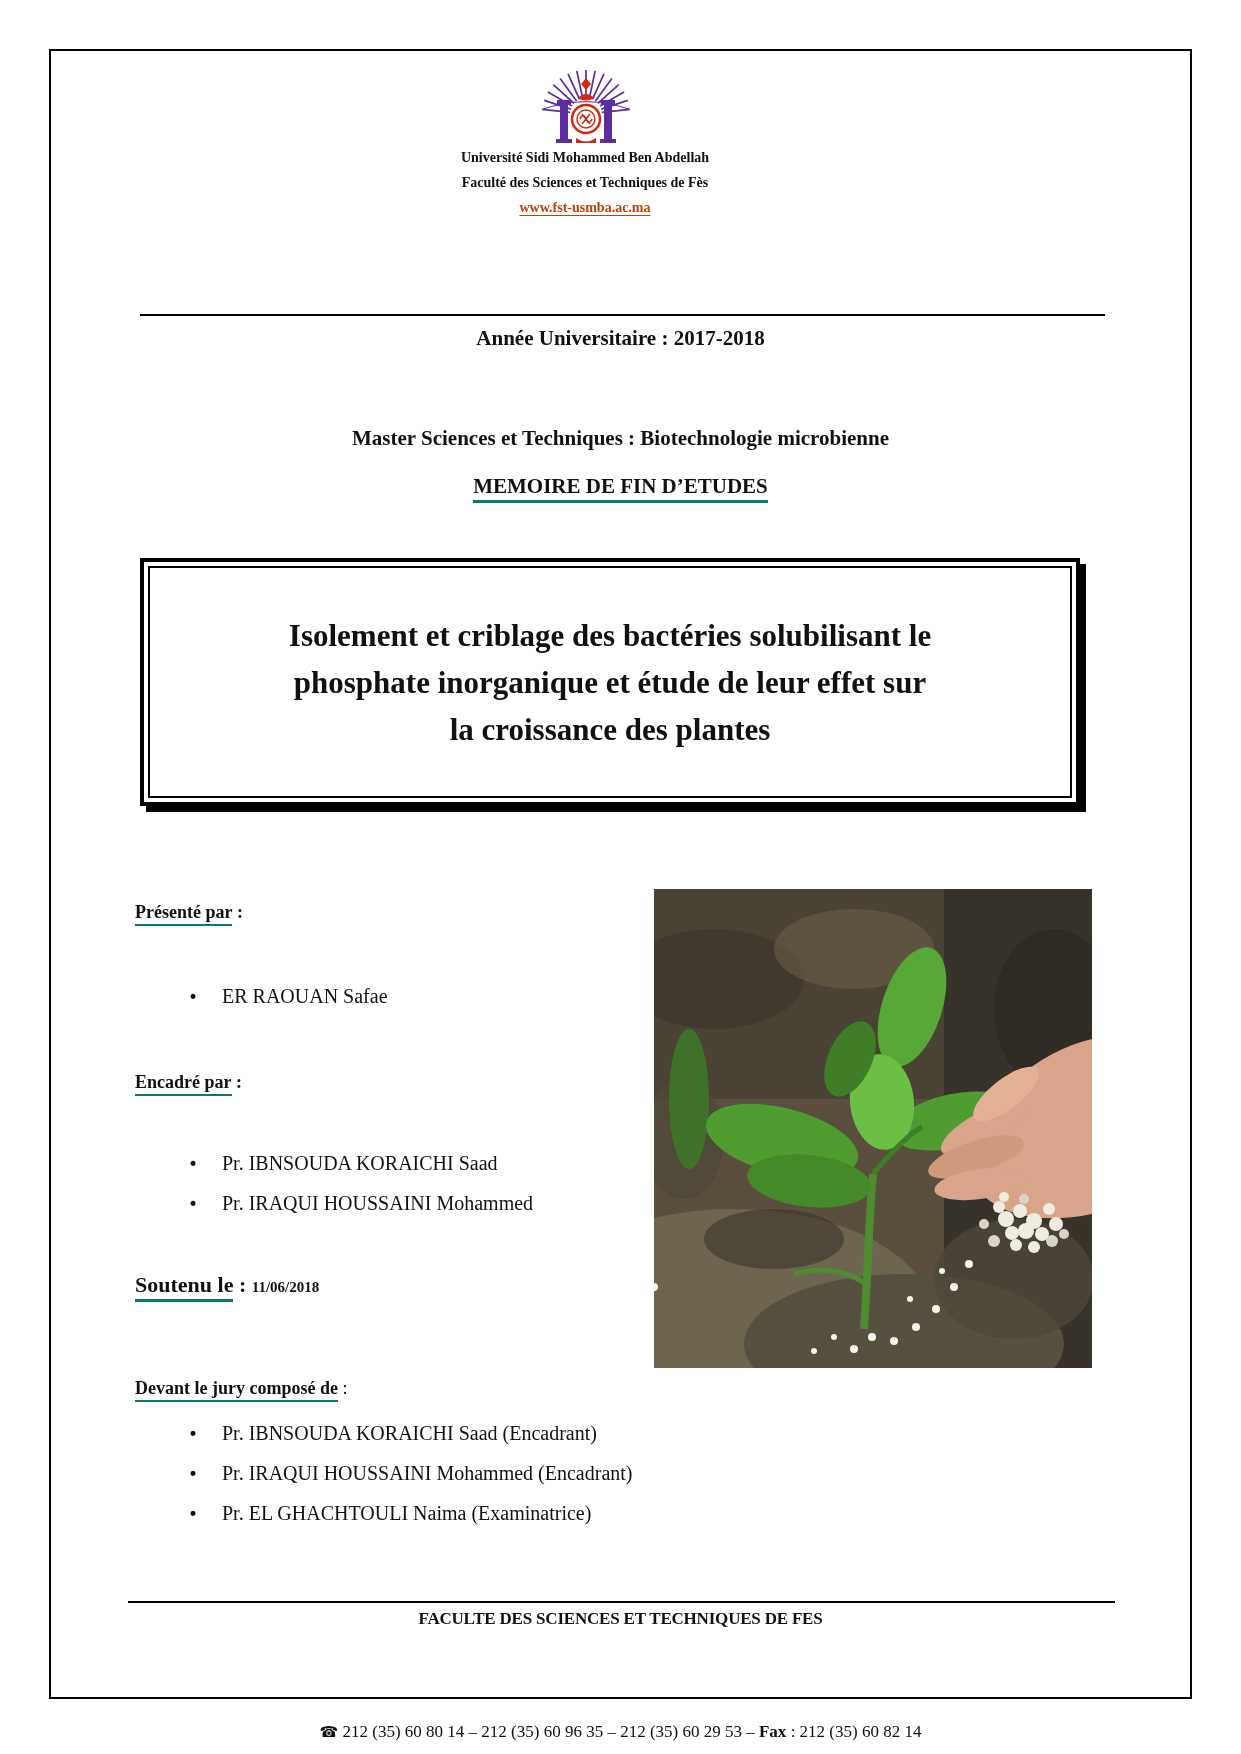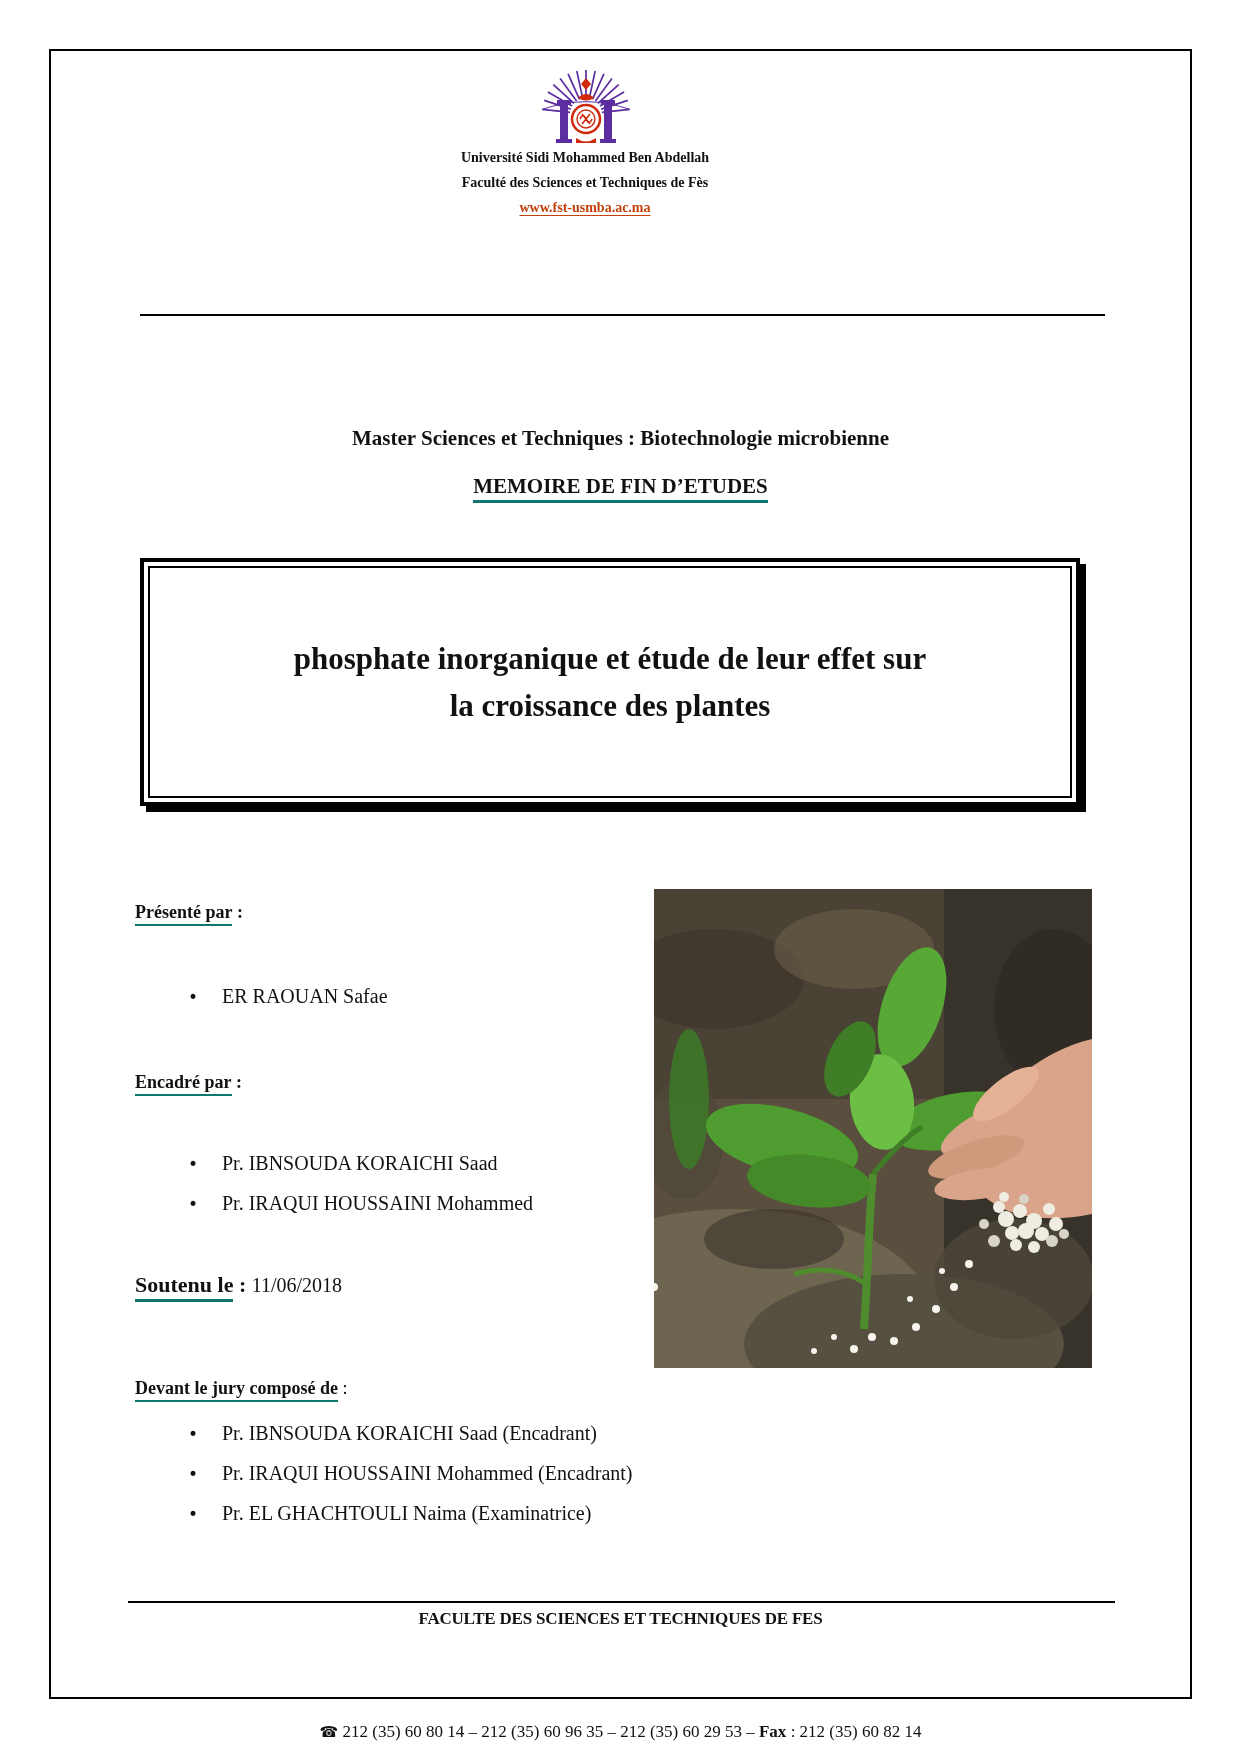--- a/index.html
+++ b/index.html
@@ -63,29 +63,31 @@
   </div>
 
   <div class="abs hdr-block" style="top:145px;">
     <span class="hdr-line">Université Sidi Mohammed Ben Abdellah</span>
     <span class="hdr-line">Faculté des Sciences et Techniques de Fès</span>
     <span class="hdr-line"><a class="site-link">www.fst-usmba.ac.ma</a></span>
   </div>
 
   <div class="abs rule" style="left:140px;top:314px;width:965px;"></div>
 
+  <div class="abs ctr big-line" style="top:326px;">Année Universitaire : 2017-2018</div>
 
   <div class="abs ctr big-line" style="top:426px;">Master Sciences et Techniques : Biotechnologie microbienne</div>
 
   <div class="abs ctr big-line" style="top:474px;">
     <span class="u2">MEMOIRE DE FIN D’ETUDES</span>
   </div>
 
   <div class="abs titlebox">
     <div class="titlebox-inner">
+      <div class="title-line">Isolement et criblage des bactéries solubilisant le</div>
       <div class="title-line">phosphate inorganique et étude de leur effet sur</div>
       <div class="title-line">la croissance des plantes</div>
     </div>
   </div>
 
   <div class="abs sec-head" style="left:135px;top:902px;">
     <span class="u2">Présenté par</span><span> :</span>
   </div>
   <div class="abs bullet-row" style="left:188px;top:985px;">
     <span class="blt">•</span>
@@ -98,21 +100,21 @@
   <div class="abs bullet-row" style="left:188px;top:1152px;">
     <span class="blt">•</span>
     <span>Pr. IBNSOUDA KORAICHI Saad</span>
   </div>
   <div class="abs bullet-row" style="left:188px;top:1192px;">
     <span class="blt">•</span>
     <span>Pr. IRAQUI HOUSSAINI Mohammed</span>
   </div>
 
   <div class="abs" style="left:135px;top:1272px;font-size:22px;">
-    <span class="u2" style="font-weight:bold;">Soutenu le</span><span style="font-weight:bold;"> : </span><span style="font-size:20px;">11/06/2018</span>
+    <span class="u2" style="font-weight:bold;">Soutenu le</span><span style="font-weight:bold;"> : </span><span style="font-size:15px;font-weight:bold;">11/06/2018</span>
   </div>
 
   <div class="abs sec-head" style="left:135px;top:1378px;">
     <span class="u2">Devant le jury composé de</span><span style="font-weight:normal;"> :</span>
   </div>
   <div class="abs bullet-row" style="left:188px;top:1422px;">
     <span class="blt">•</span>
     <span>Pr. IBNSOUDA KORAICHI Saad (Encadrant)</span>
   </div>
   <div class="abs bullet-row" style="left:188px;top:1462px;">

